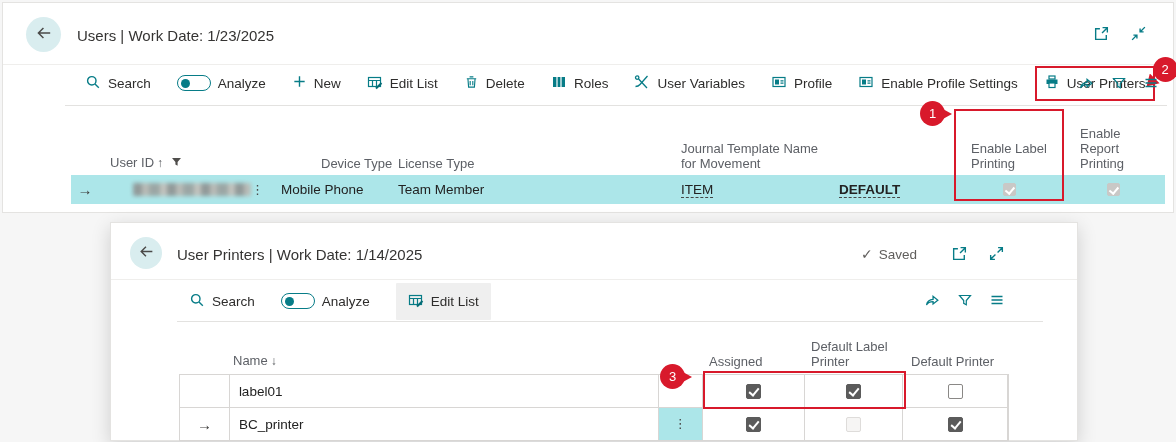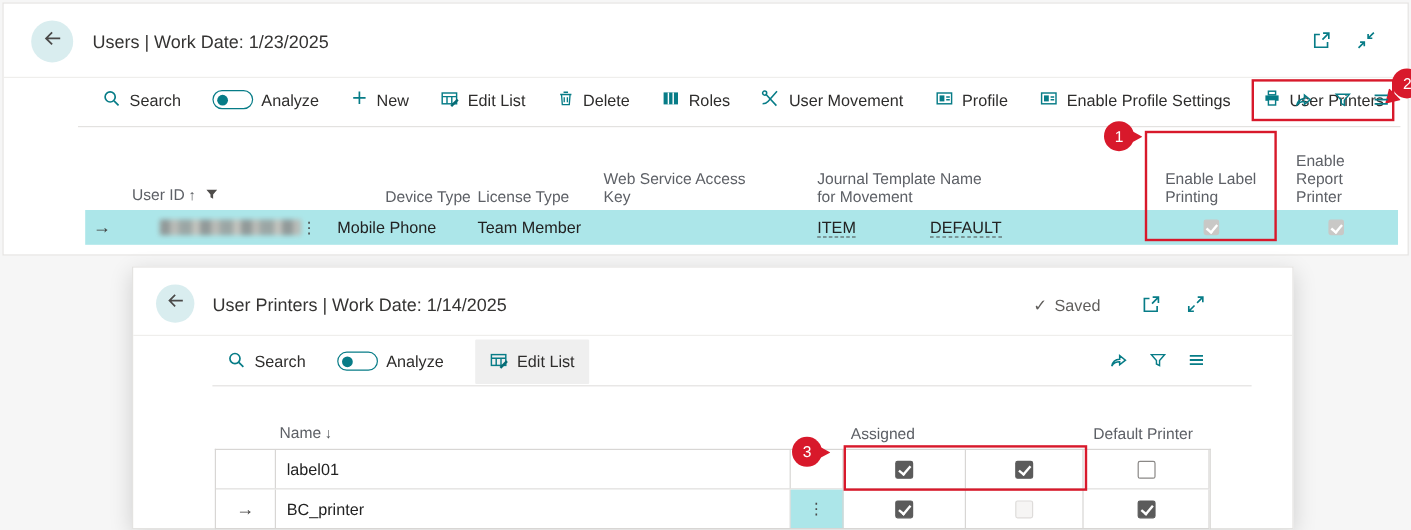--- a/index.html
+++ b/index.html
@@ -147,21 +147,21 @@
               <rect x="2" y="3" width="12" height="10" fill="#077c87"></rect>
               <path d="M6 3v10M10 3v10" stroke="#fff" stroke-width="1.2"></path>
             </svg></span>
         <span>Roles</span>
       </div>
       <div class="tb-item">
         <span><svg width="16" height="16" viewBox="0 0 16 16" fill="none" stroke="#077c87" stroke-width="1.3">
               <circle cx="3.2" cy="3.6" r="1.7"></circle>
               <path d="M4.6 5l8.4 9M13.5 2L6 10.5c-1.2 1.4-2.5 2-4.5 2"></path>
             </svg></span>
-        <span>User Movement</span>
+        <span>User Variables</span>
       </div>
       <div class="tb-item">
         <span><svg width="16" height="16" viewBox="0 0 16 16">
               <rect x="2" y="3.5" width="12" height="9" fill="none" stroke="#077c87" stroke-width="1.2"></rect>
               <rect x="4" y="5.5" width="4" height="5" fill="#077c87"></rect>
               <path d="M9.5 6.8h3M9.5 9.2h3" stroke="#077c87" stroke-width="1.2"></path>
             </svg></span>
         <span>Profile</span>
       </div>
       <div class="tb-item">
@@ -206,40 +206,39 @@
 
     <div class="headers">
       <div class="gh" style="left:107px;">
         <span>User ID</span><span class="sortglyph">↑</span>
         <span style="margin-left:4px;"><svg width="11" height="11" viewBox="0 0 16 16">
               <path d="M1.5 3h13L9.6 8.8V14l-3.2-1.8V8.8z" fill="#4f4d4b"></path>
             </svg></span>
       </div>
       <div class="gh" style="left:278px;margin-left:40px;">Device Type</div>
       <div class="gh" style="left:395px;">License Type</div>
-      <div class="gh" style="left:500px;width:130px;">Web Service Access Key</div>
       <div class="gh" style="left:678px;width:145px;">Journal Template Name for Movement</div>
       <div class="gh" style="left:968px;width:82px;">Enable Label Printing</div>
-      <div class="gh" style="left:1077px;width:62px;">Enable Report Printer</div>
+      <div class="gh" style="left:1077px;width:62px;">Enable Report Printing</div>
     </div>
 
     <div class="row-top">
       <div class="rc" style="left:4px;width:20px;justify-content:center;">
           <span class="row-arrow">→</span>
         </div>
       <div class="blurred"></div>
       <div class="rc" style="left:180px;width:12px;">
           <span class="vdots">⋮</span>
         </div>
       <div class="rc" style="left:210px;">Mobile Phone</div>
       <div class="rc" style="left:327px;">Team Member</div>
       <div class="rc" style="left:610px;justify-content:flex-end;">
           <span class="drill">ITEM</span>
         </div>
-      <div class="rc" style="left:704px;">
+      <div class="rc" style="left:768px;font-weight:bold;">
           <span class="drill">DEFAULT</span>
         </div>
       <div class="rc" style="left:932px;width:13px;">
           <span class="cb small cb-on-disabled"></span>
         </div>
       <div class="rc" style="left:1036px;width:13px;">
           <span class="cb small cb-on-disabled"></span>
         </div>
     </div>
 
@@ -318,20 +317,21 @@
       </span>
     </div>
 
     <div class="hline strong" style="left:66px;top:98px;width:866px;"></div>
 
     <div style="position:absolute;left:0;top:100px;width:966px;height:48px;">
       <div class="gh" style="left:122px;">
         <span>Name</span><span class="sortglyph">↓</span>
       </div>
       <div class="gh" style="left:598px;">Assigned</div>
+      <div class="gh" style="left:700px;width:95px;">Default Label Printer</div>
       <div class="gh" style="left:800px;">Default Printer</div>
     </div>
 
     <div class="ptable">
       <div class="prow">
         <div class="pcell c-sel"></div>
         <div class="pcell c-name">label01</div>
         <div class="pcell c-dots"></div>
         <div class="pcell c-cb">
             <span class="cb cb-on"></span>

